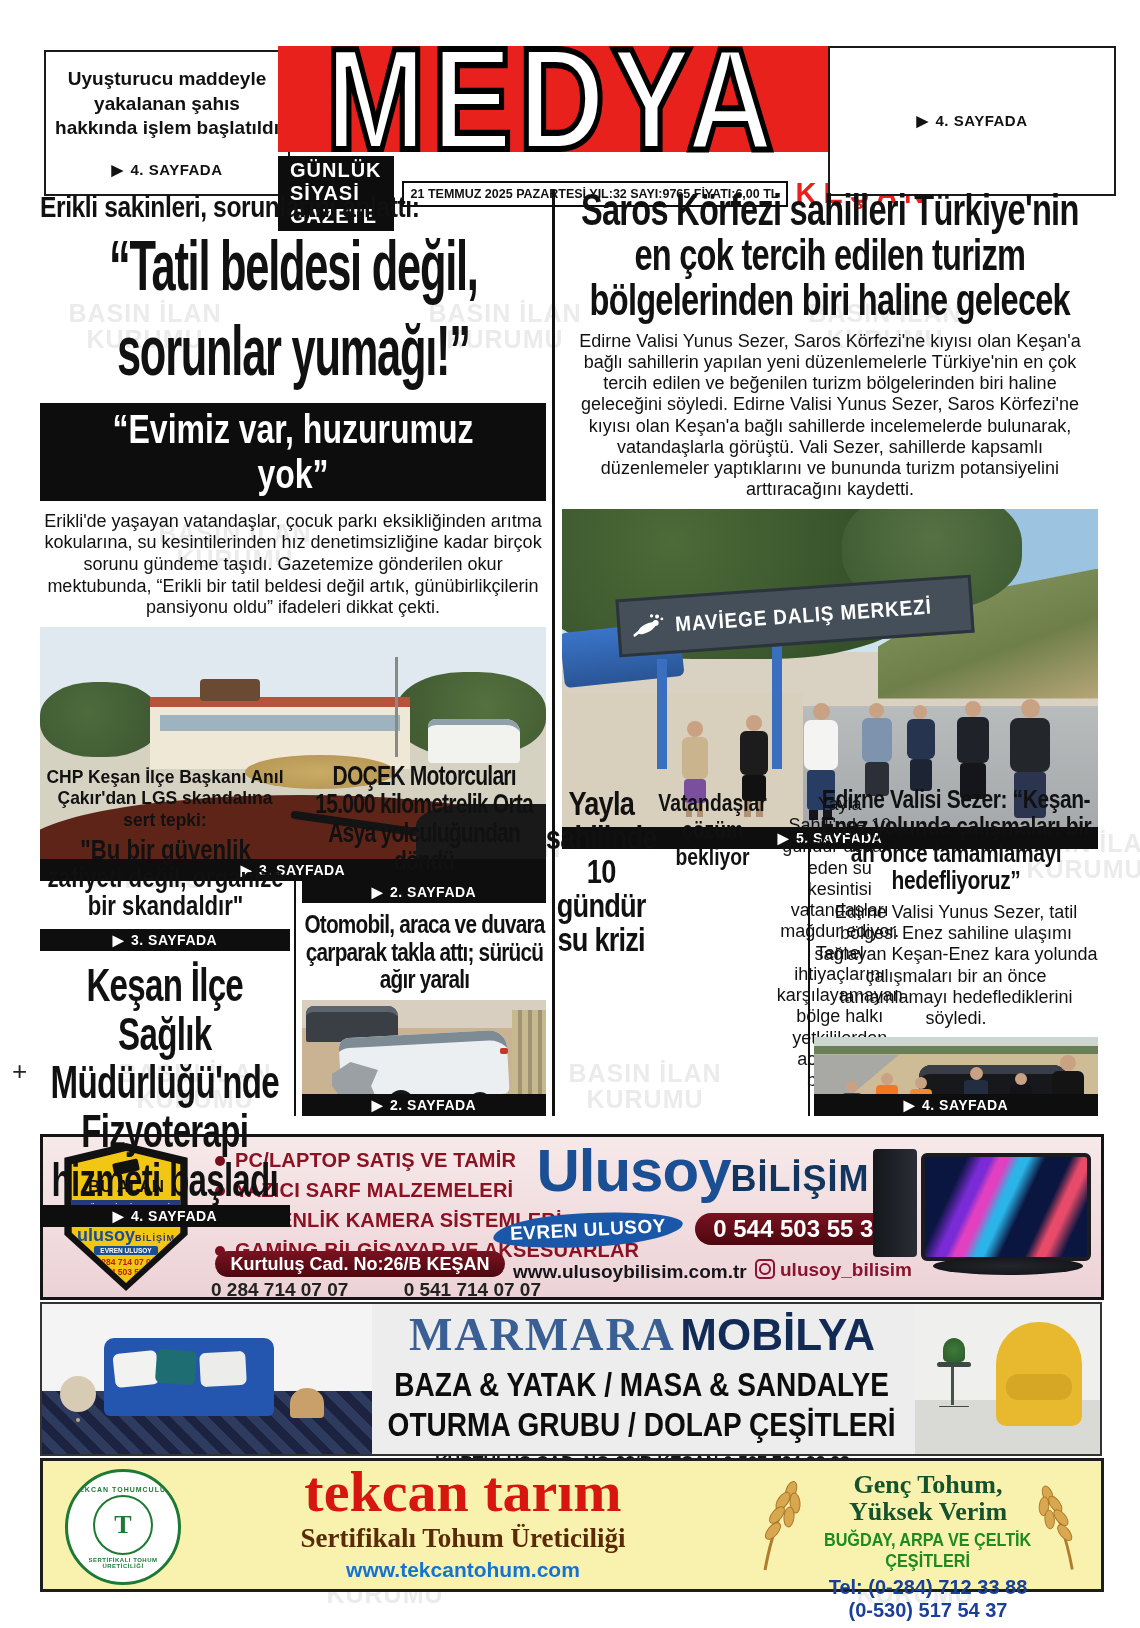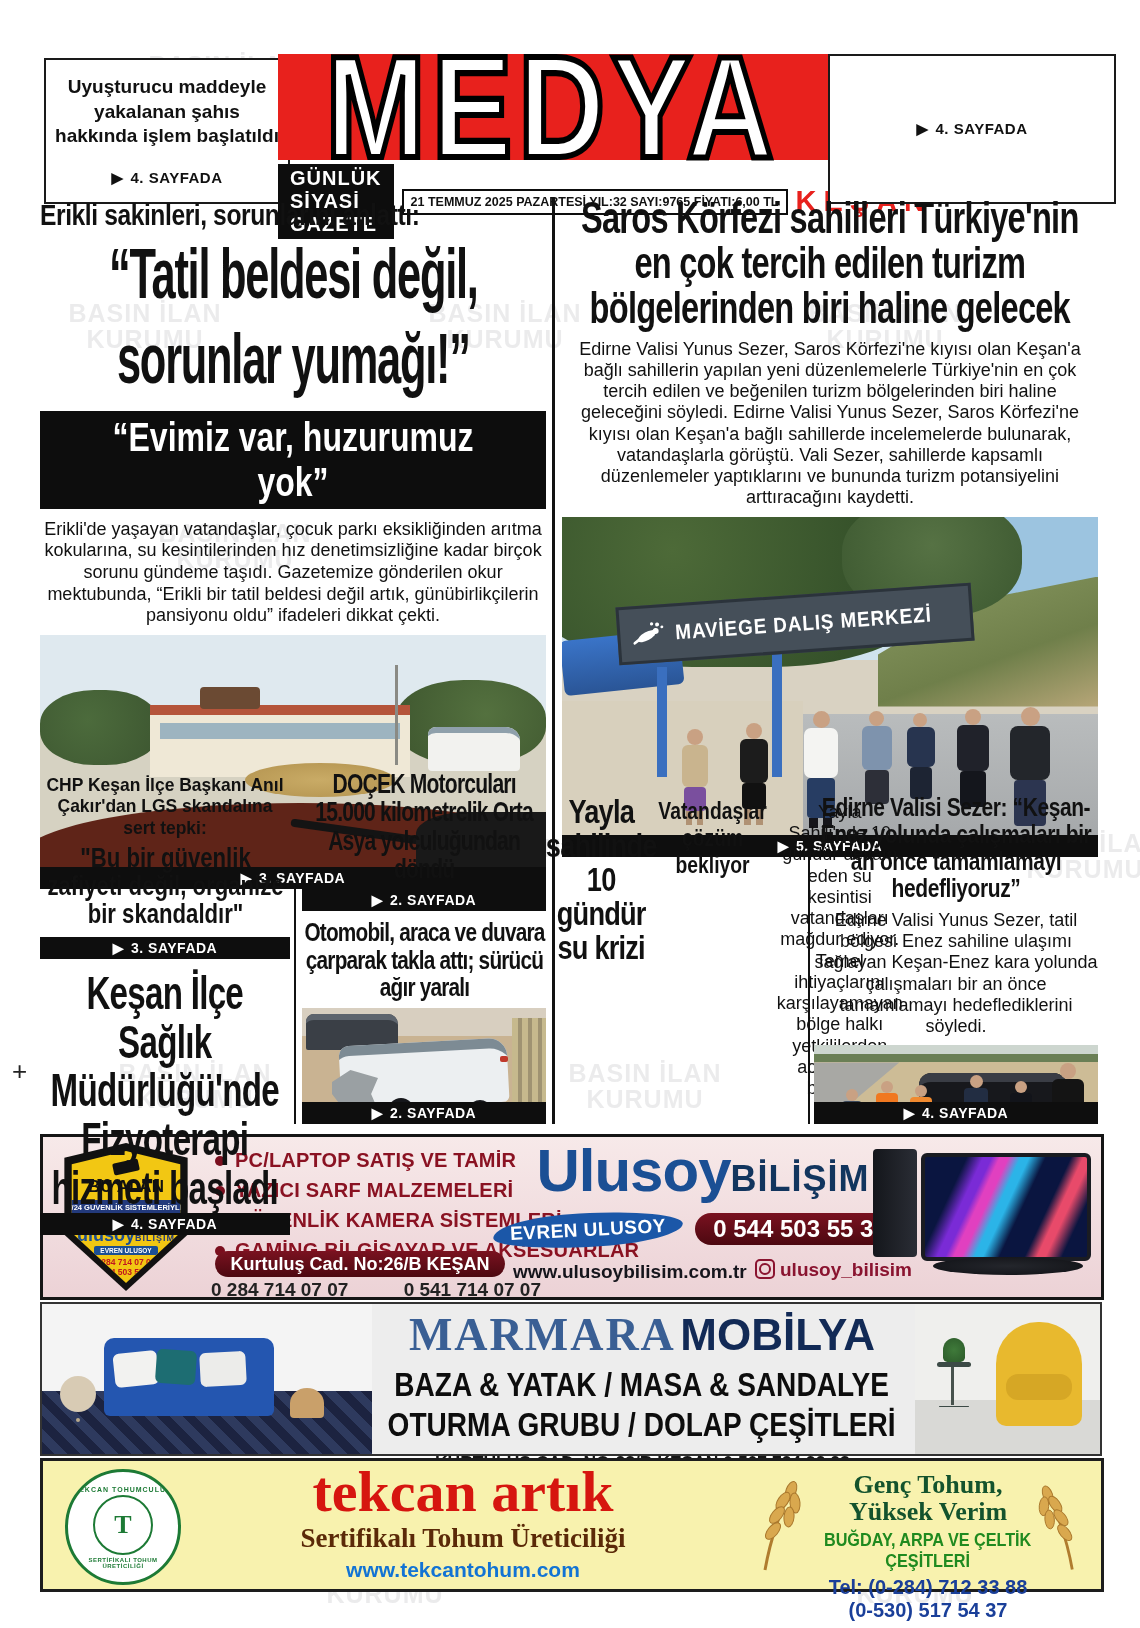--- a/index.html
+++ b/index.html
@@ -2,21 +2,21 @@
 <html><head>
 <meta charset="utf-8">
 <style>
   html,body{margin:0;padding:0;background:#fff;}
   .page{position:relative;width:1140px;height:1628px;background:#fff;overflow:hidden;
         font-family:"Liberation Sans",sans-serif;color:#111;}
   .abs{position:absolute;}
   
   .wm{position:absolute;width:170px;text-align:center;font-weight:800;font-size:25px;line-height:1.05;
       color:rgba(110,115,120,.14);letter-spacing:1px;z-index:0;pointer-events:none;}
-  .z{z-index:1;margin-top:8px;}
+  .z{z-index:1;}
   
   .nbox{position:absolute;border:2px solid #1a1a1a;background:#fff;display:flex;flex-direction:column;
         align-items:center;justify-content:center;gap:20px;text-align:center;padding:8px;}
   .nbox .t{font-size:19px;font-weight:700;line-height:1.3;}
   .pageref{font-size:15px;font-weight:800;letter-spacing:.5px;}
   .arr{display:inline-block;margin-right:7px;}
   
   .mast-red{background:#e8211d;height:106px;display:flex;align-items:center;justify-content:center;overflow:visible;}
   .mast-title{font-size:118px;font-weight:900;color:#fff;-webkit-text-stroke:5px #000;
               letter-spacing:6px;transform:scale(1.02,1.22);line-height:1;}
@@ -369,21 +369,21 @@
 
     <div class="abs" style="left:22px;top:8px;width:110px;height:110px;border-radius:50%;background:#fff;border:3px solid #1d7a35;display:flex;flex-direction:column;align-items:center;justify-content:center;text-align:center;overflow:hidden">
       <div style="font-size:7px;font-weight:800;color:#1d7a35;letter-spacing:1px">TEKCAN TOHUMCULUK</div>
       <div style="width:56px;height:56px;border-radius:50%;border:2px solid #1d7a35;display:flex;align-items:center;justify-content:center;margin:2px 0">
         <span style="color:#1d7a35;font-weight:900;font-size:26px;font-family:'Liberation Serif',serif">T</span>
       </div>
       <div style="font-size:6px;font-weight:800;color:#1d7a35;letter-spacing:.5px">SERTİFİKALI TOHUM ÜRETİCİLİĞİ</div>
     </div>
 
     <div class="abs" style="left:140px;top:2px;width:560px;text-align:center">
-      <div class="serif" style="font-size:58px;font-weight:800;color:#d6160f;line-height:1">tekcan artık</div>
+      <div class="serif" style="font-size:58px;font-weight:800;color:#d6160f;line-height:1">tekcan tarım</div>
       <div class="serif" style="font-size:27px;font-weight:700;color:#5b2a08;margin-top:2px">Sertifikalı Tohum Üreticiliği</div>
       <div style="font-size:21px;font-weight:800;color:#1273d4;margin-top:4px">www.tekcantohum.com</div>
     </div>
 
     <svg class="abs" style="left:700px;top:14px" width="70" height="100" viewBox="0 0 70 100">
       <path d="M50 10 Q30 50 22 95" stroke="#b07c2e" stroke-width="3" fill="none"></path>
       <g fill="#d9a84e" stroke="#a9772c" stroke-width="1">
         <ellipse cx="48" cy="16" rx="5" ry="10" transform="rotate(20 48 16)"></ellipse>
         <ellipse cx="40" cy="26" rx="5" ry="10" transform="rotate(35 40 26)"></ellipse>
         <ellipse cx="52" cy="28" rx="5" ry="10" transform="rotate(-5 52 28)"></ellipse>

